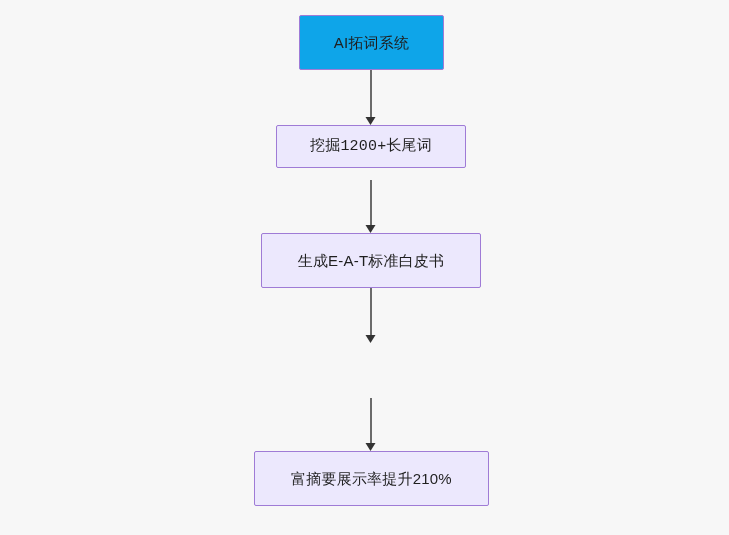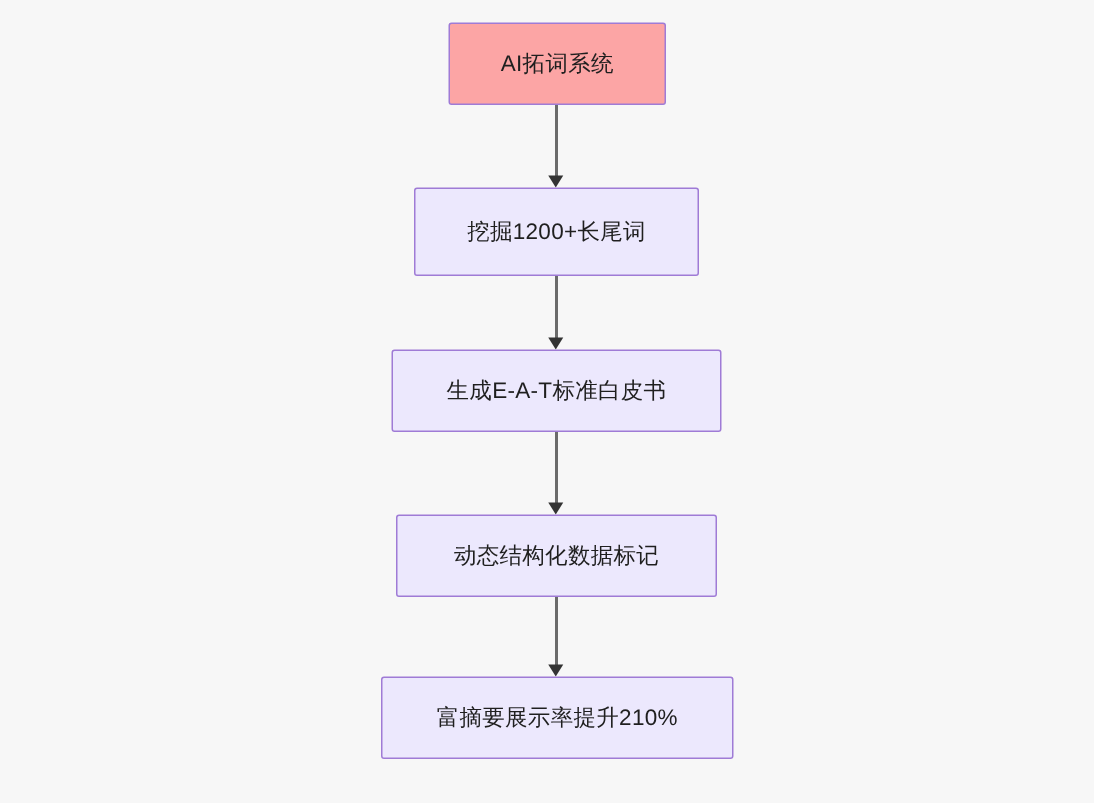--- a/index.html
+++ b/index.html
@@ -74,29 +74,26 @@
   </div>
   <div class="edge" id="edge-2" style="left: 371px; top: 288px; height: 55px;">
     <div class="edge-line" style="height: 48px; background: rgb(107, 107, 107);"></div>
     <div class="edge-arrow" style="top: 47px; border-top-color: rgb(51, 51, 51);"></div>
   </div>
   <div class="edge" id="edge-3" style="left: 371px; top: 398px; height: 53px;">
     <div class="edge-line" style="height: 46px; background: rgb(107, 107, 107);"></div>
     <div class="edge-arrow" style="top: 45px; border-top-color: rgb(51, 51, 51);"></div>
   </div>
 
-  <div class="node" id="node-0" style="left: 299px; top: 15px; width: 145px; height: 55px; background: #fca5a5; border-color: rgb(159, 123, 214); color: rgb(31, 31, 31);">
+  <div class="node" id="node-0" style="left: 299px; top: 15px; width: 145px; height: 55px; background: #0ea5e9; border-color: rgb(159, 123, 214); color: rgb(31, 31, 31);">
     <span class="node-label">AI拓词系统</span>
   </div>
-  <div class="node" id="node-1" style="left: 276px; top: 125px; width: 190px; height: 59px; background: rgb(236, 232, 253); border-color: rgb(159, 123, 214); color: rgb(31, 31, 31);">
+  <div class="node" id="node-1" style="left: 276px; top: 125px; width: 190px; height: 43px; background: rgb(236, 232, 253); border-color: rgb(159, 123, 214); color: rgb(31, 31, 31); font-family: Liberation Mono, monospace;">
     <span class="node-label">挖掘1200+长尾词</span>
   </div>
   <div class="node" id="node-2" style="left: 261px; top: 233px; width: 220px; height: 55px; background: rgb(236, 232, 253); border-color: rgb(159, 123, 214); color: rgb(31, 31, 31);">
     <span class="node-label">生成E-A-T标准白皮书</span>
-  </div>
-  <div class="node" id="node-3" style="left: 264px; top: 343px; width: 214px; height: 55px; background: rgb(236, 232, 253); border-color: rgb(159, 123, 214); color: rgb(31, 31, 31);">
-    <span class="node-label">动态结构化数据标记</span>
   </div>
   <div class="node" id="node-4" style="left: 254px; top: 451px; width: 235px; height: 55px; background: rgb(236, 232, 253); border-color: rgb(159, 123, 214); color: rgb(31, 31, 31); text-align: right;">
     <span class="node-label">富摘要展示率提升210%</span>
   </div>
 
 </div>
 
 </body></html>

